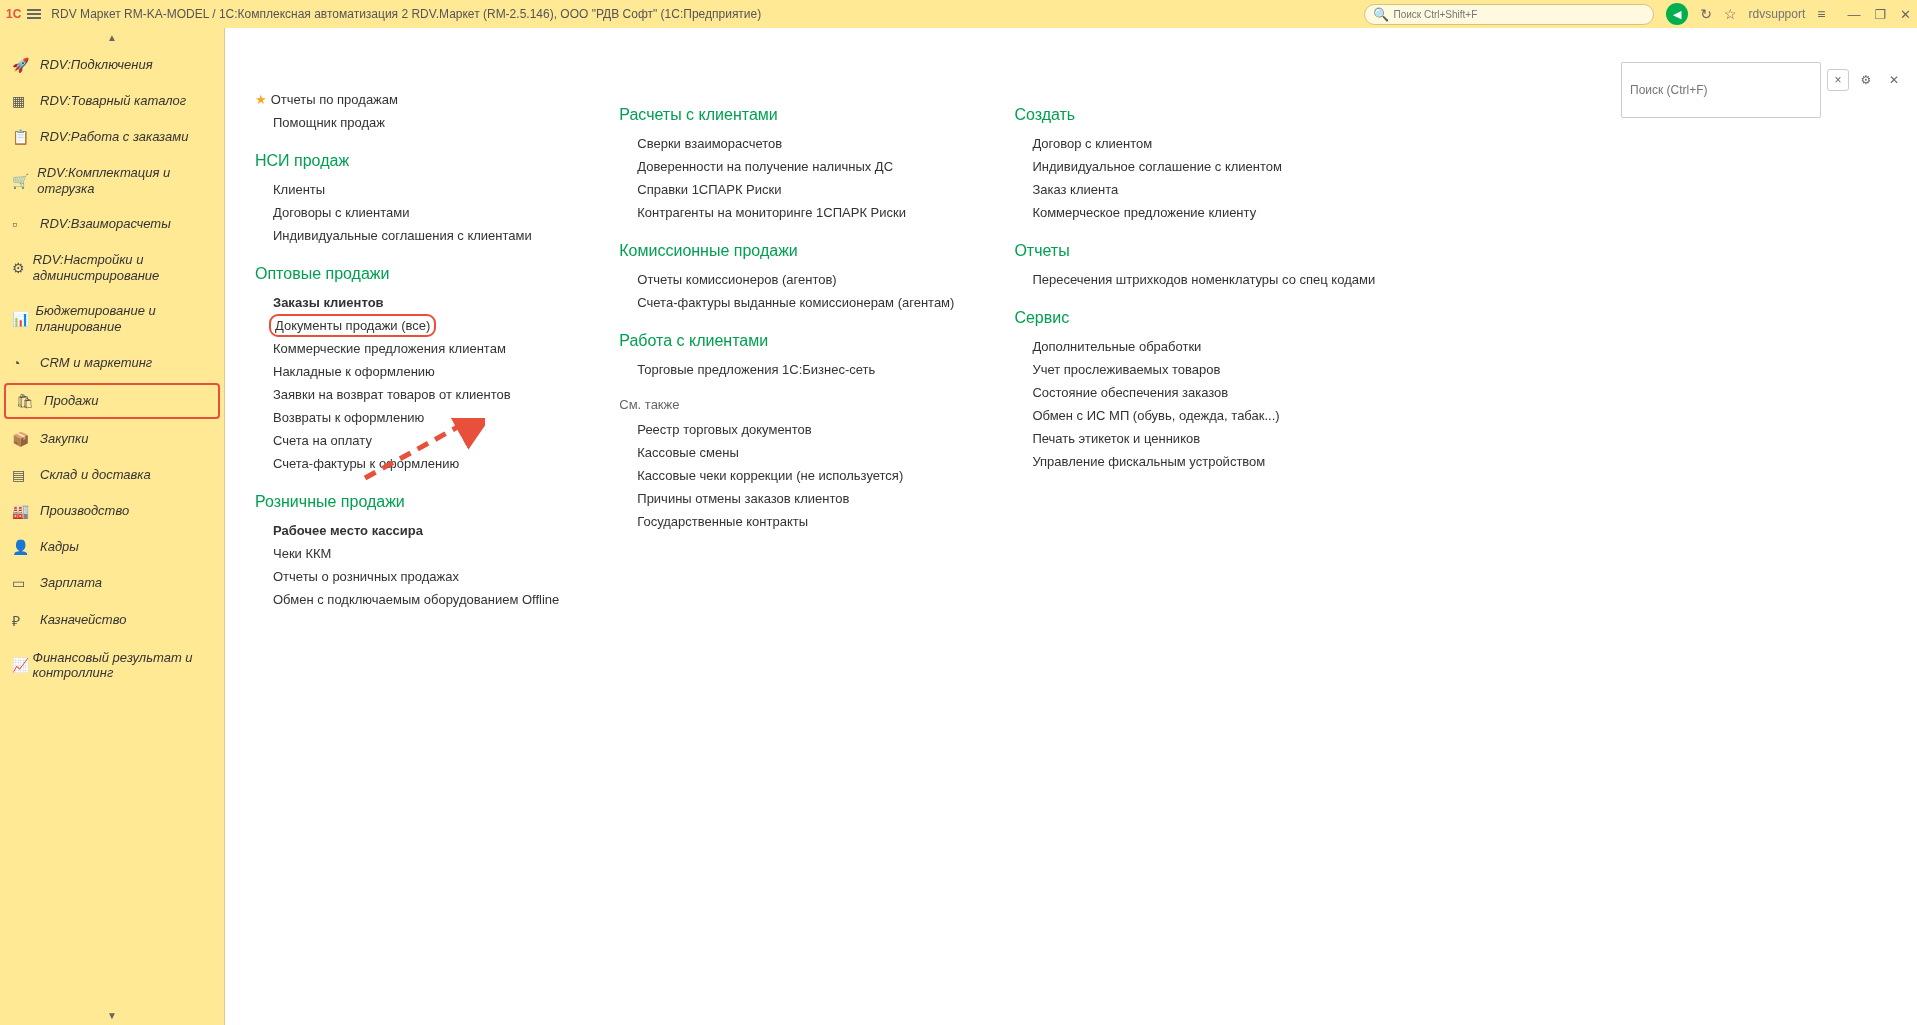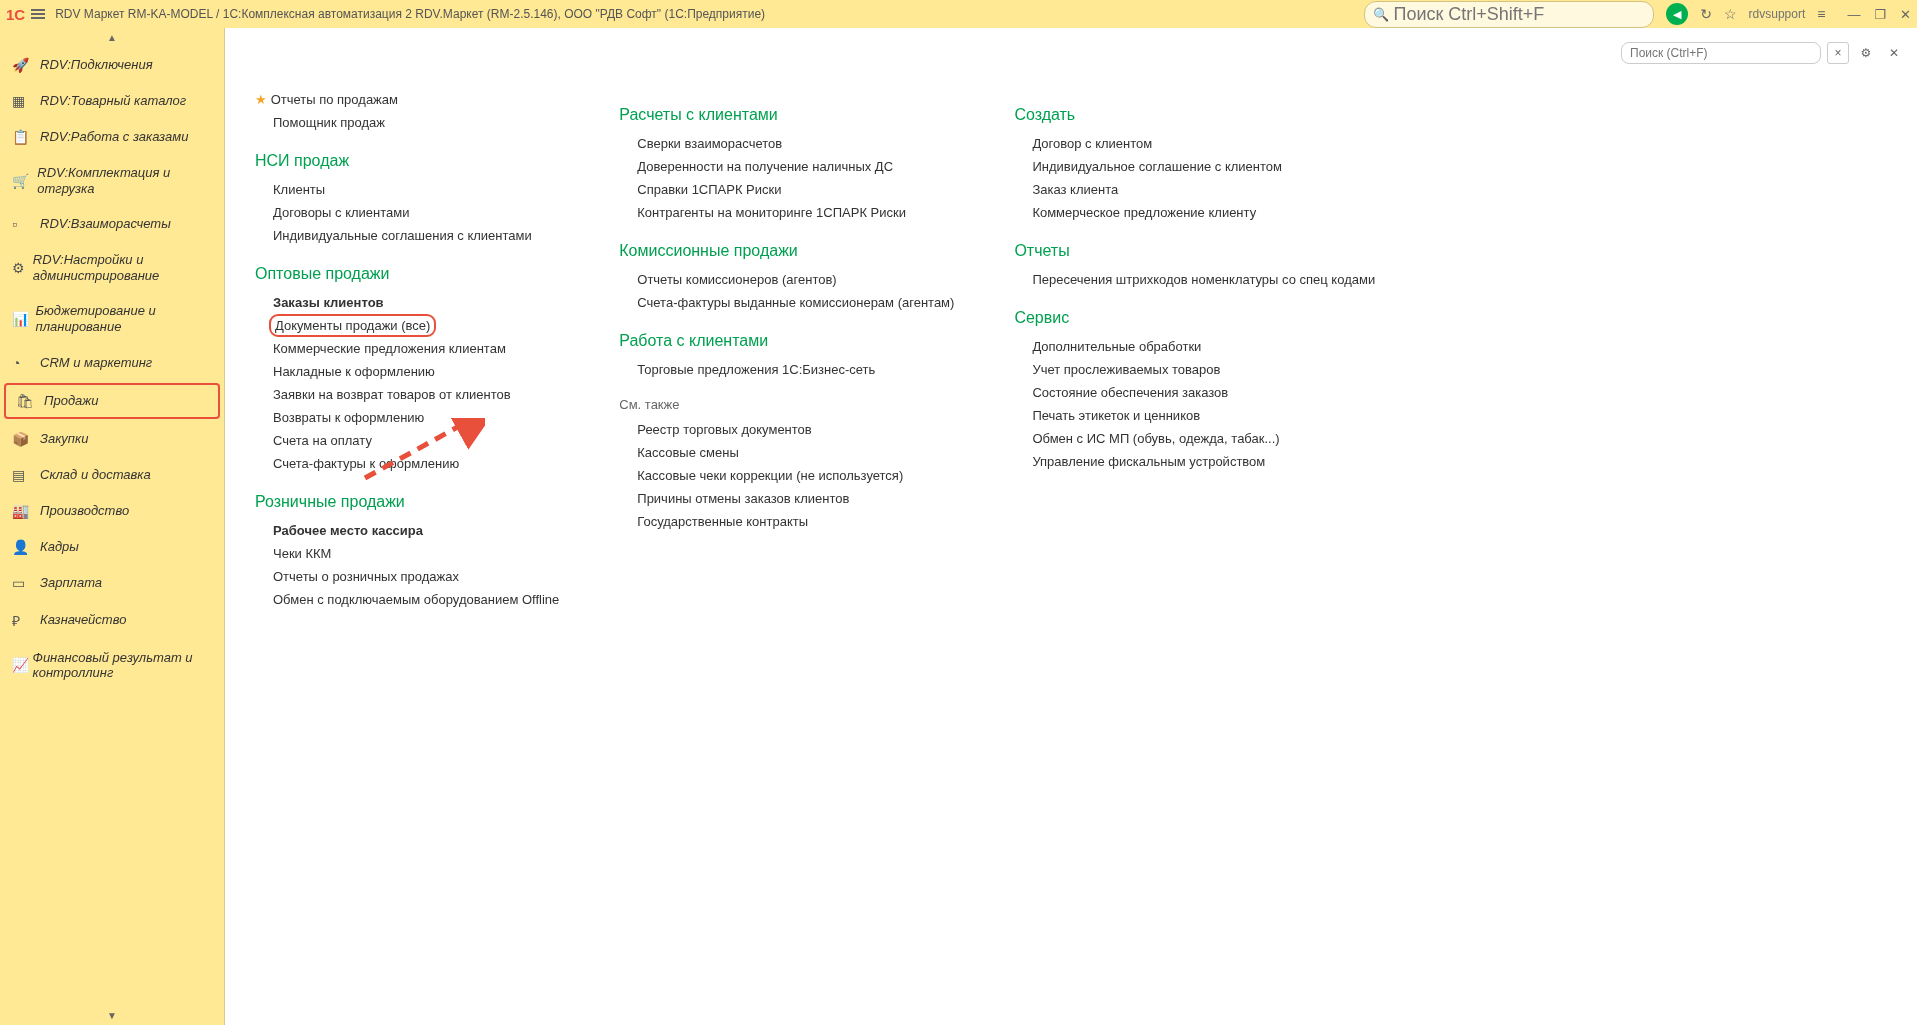--- a/index.html
+++ b/index.html
@@ -1,39 +1,39 @@
 <!DOCTYPE html>
 <html><head>
 <meta charset="utf-8">
 <style>
 * { box-sizing: border-box; margin: 0; padding: 0; }
 body { font-family: Arial, sans-serif; font-size: 13px; background: #fff; color: #333; overflow: hidden; }
 .top-bar { background: #ffe995; height: 28px; display: flex; align-items: center; padding: 0 6px; }
-.logo { color: #e8503c; font-weight: bold; font-size: 15px; margin-right: 6px; }
+.logo { color: #e8503c; font-weight: bold; font-size: 12px; margin-right: 6px; }
 .burger-icon { margin-right: 10px; cursor: pointer; }
 .burger-icon div { width: 14px; height: 2px; background: #666; margin: 2px 0; }
 .title-text { color: #555; font-size: 12px; flex: 1; }
 .top-search { display: flex; align-items: center; border: 1px solid #d4c27f; background: #fff9e0; border-radius: 12px; padding: 2px 8px; width: 290px; }
-.top-search input { border: none; background: transparent; outline: none; font-size: 18px; width: 100%; color: #a21caf; }
+.top-search input { border: none; background: transparent; outline: none; font-size: 10px; width: 100%; color: #a21caf; }
 .search-icon { color: #999; margin-right: 4px; }
 .top-icons { display: flex; align-items: center; gap: 12px; margin-left: 12px; }
 .green-circle { width: 22px; height: 22px; background: #00b050; border-radius: 50%; display: flex; align-items: center; justify-content: center; color: #fff; font-size: 11px; }
 .top-ico { color: #666; font-size: 14px; cursor: pointer; }
 .username { color: #737373; font-size: 12px; }
 .win-controls { display: flex; gap: 14px; margin-left: 10px; color: #666; }
 .main-area { display: flex; height: calc(100vh - 28px); }
 .sidebar { width: 225px; background: #ffe995; border-right: 1px solid #dcca88; display: flex; flex-direction: column; }
 .sidebar-arrow { text-align: center; padding: 4px 0; cursor: pointer; color: #666; font-size: 10px; }
 .sidebar-item { display: flex; align-items: center; padding: 10px 12px; cursor: pointer; color: #333; }
 .sidebar-item.highlighted { border: 2px solid #e8503c; border-radius: 4px; margin: 2px 4px; padding: 8px 10px; }
 .sidebar-ico { width: 28px; color: #555; font-size: 14px; }
 .sidebar-label { font-size: 13px; line-height: 1.2; font-style: italic; }
 .content { flex: 1; background: #fff; position: relative; overflow: auto; }
 .content-toolbar { position: absolute; top: 14px; right: 12px; display: flex; align-items: center; gap: 6px; }
-.content-search { border: 1px solid #ccc; border-radius: 8px; padding: 3px 8px; width: 200px; font-size: 12px; color: #888; background: #fff; }
+.content-search { border: 1px solid #ccc; border-radius: 2px; padding: 20px 8px; width: 200px; font-size: 12px; color: #888; background: #fff; margin-top: 20px; }
 .clear-btn, .gear-btn, .close-x { border: 1px solid #ccc; border-radius: 3px; width: 22px; height: 22px; display: flex; align-items: center; justify-content: center; cursor: pointer; color: #666; font-size: 12px; background: #fff; }
 .gear-btn { border: none; }
 .close-x { border: none; }
 .columns { display: flex; padding: 60px 20px 20px 30px; gap: 60px; }
 .col { min-width: 300px; }
 .section-title { color: #00a050; font-size: 16px; margin: 18px 0 8px 0; cursor: pointer; }
 .link-item { color: #333; font-size: 13px; padding: 4px 0 4px 18px; cursor: pointer; display: block; }
 .link-item.bold { font-weight: bold; }
 .link-item.highlighted { border: 2px solid #e8503c; border-radius: 9px; display: inline-block; padding: 2px 4px; margin-left: 14px; }
 .star-link { display: flex; align-items: center; }
@@ -179,22 +179,22 @@
           <div class="link-item">Договор с клиентом</div>
           <div class="link-item">Индивидуальное соглашение с клиентом</div>
           <div class="link-item">Заказ клиента</div>
           <div class="link-item">Коммерческое предложение клиенту</div>
           <div class="section-title">Отчеты</div>
           <div class="link-item">Пересечения штрихкодов номенклатуры со спец кодами</div>
           <div class="section-title">Сервис</div>
           <div class="link-item">Дополнительные обработки</div>
           <div class="link-item">Учет прослеживаемых товаров</div>
           <div class="link-item">Состояние обеспечения заказов</div>
+          <div class="link-item">Обмен с ИС МП (обувь, одежда, табак...)</div>
           <div class="link-item">Печать этикеток и ценников</div>
-          <div class="link-item">Обмен с ИС МП (обувь, одежда, табак...)</div>
           <div class="link-item">Управление фискальным устройством</div>
         </div>
     </div>
 
     <svg class="arrow-annotation" width="130" height="80" style="position:absolute;left:130px;top:390px;">
       <defs>
           <marker id="ah" markerWidth="10" markerHeight="10" refX="2" refY="5" orient="auto">
             <polygon points="0 0, 10 5, 0 10" fill="#e8503c"></polygon>
           </marker>
         </defs>

